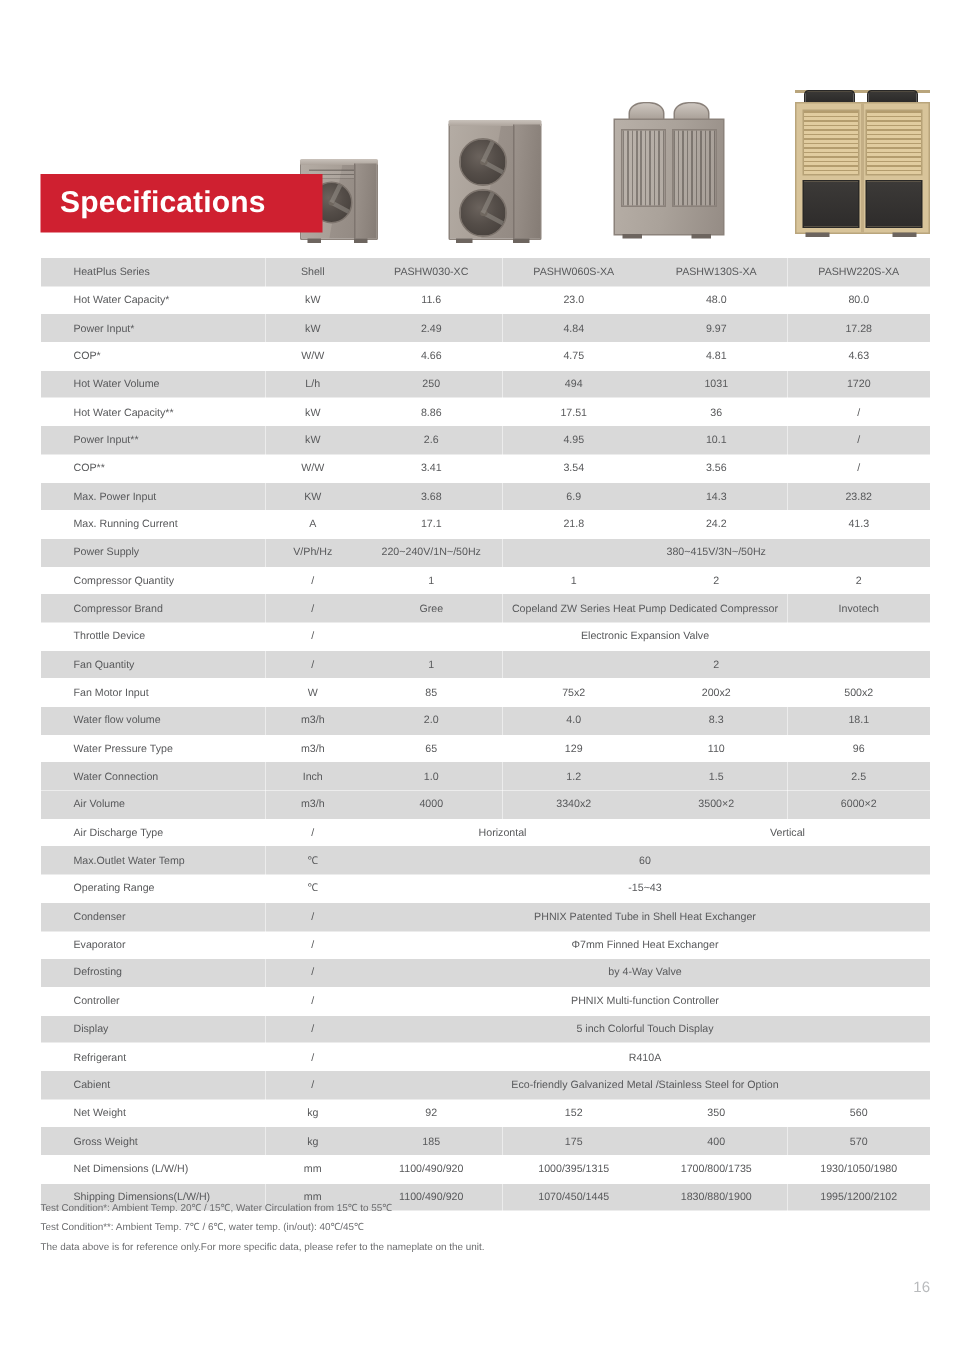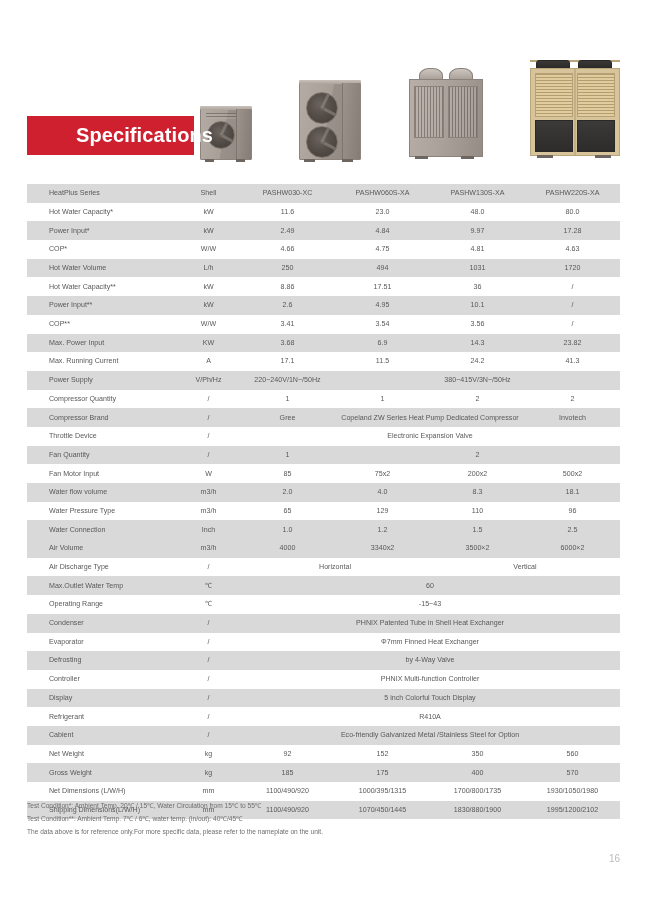--- a/index.html
+++ b/index.html
@@ -112,36 +112,36 @@
   }
   .cab-gold .divider {
     position:absolute; top:0; bottom:0; width:2px;
     background:#c3ae85;
   }
 
   
   .banner {
     position:absolute;
     left:27px; top:116px;
-    width:167px; height:39px;
+    width:188px; height:39px;
     background:#cf2030;
-    display:flex; align-items:center;padding-left:36px;
+    display:flex; align-items:center;
   }
   .banner-text {
     color:#ffffff;
     font-size:20px;
     font-weight:bold;
     letter-spacing:.1px;
     padding-left:13px;
   }
 
   
   .spec-table {
     position:absolute;
-    left:27px; top:184px;
+    left:27px; top:172px;
     width:593px;
     border-collapse:collapse;
     table-layout:fixed;
   }
   .spec-table tr { height:18.7px; }
   .spec-table td {
     font-size:7.1px;
     color:#58595b;
     padding:0 4px;
     text-align:center;
@@ -330,21 +330,21 @@
           <td>KW</td>
           <td>3.68</td>
           <td>6.9</td>
           <td>14.3</td>
           <td>23.82</td>
         </tr>
         <tr class="plain">
           <td class="label">Max. Running Current</td>
           <td>A</td>
           <td>17.1</td>
-          <td>11.5</td>
+          <td>21.8</td>
           <td>24.2</td>
           <td>41.3</td>
         </tr>
         <tr class="shade">
           <td class="label">Power Supply</td>
           <td>V/Ph/Hz</td>
           <td>220~240V/1N~/50Hz</td>
           <td colspan="3">380~415V/3N~/50Hz</td>
         </tr>
         <tr class="plain">

